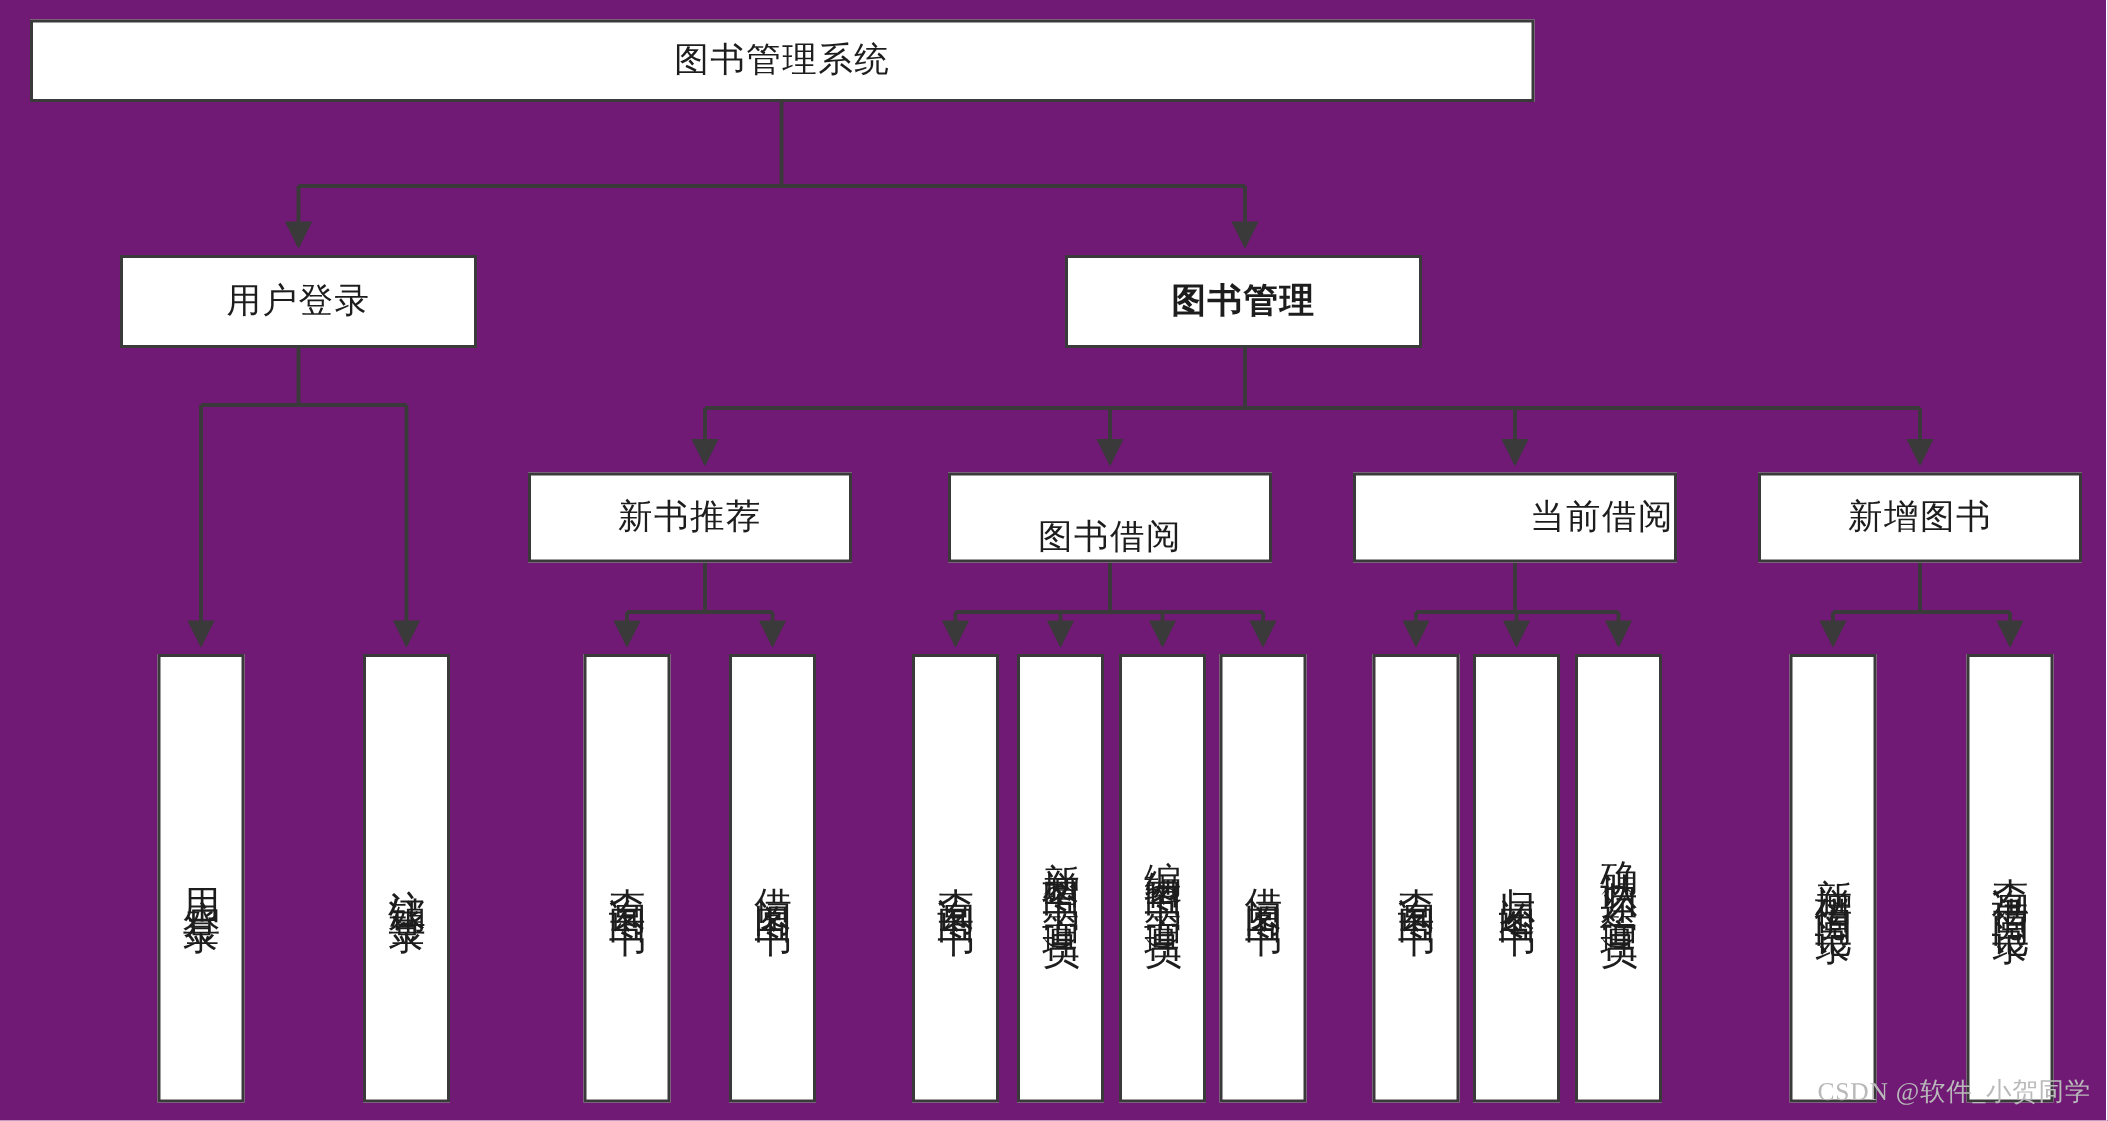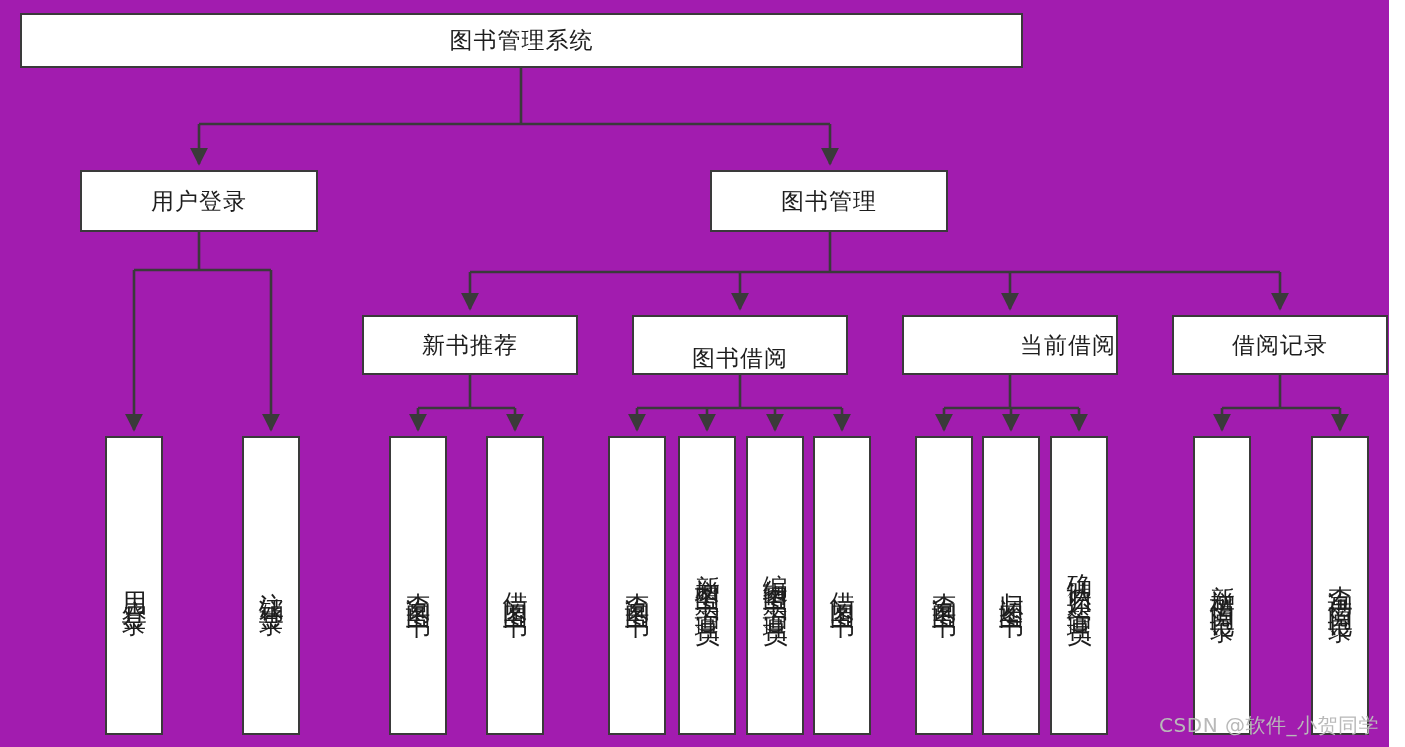--- a/index.html
+++ b/index.html
@@ -7,22 +7,23 @@
     padding: 0;
     background: #ffffff;
   }
   body {
     font-family: "DejaVu Sans", "Liberation Sans", sans-serif;
   }
   #stage {
     position: relative;
     width: 1389px;
     height: 747px;
-    background: #a21caf;
+    background: #701a75;
     overflow: hidden;
+    padding-left: 15px;
   }
   svg.wires {
     position: absolute;
     left: 0;
     top: 0;
     width: 1405px;
     height: 747px;
   }
   .node {
     position: absolute;
@@ -52,25 +53,26 @@
     text-orientation: upright;
     font-size: 25px;
     letter-spacing: 7px;
     line-height: 1.1;
     white-space: nowrap;
   }
   #watermark {
     position: absolute;
     right: 10px;
     bottom: 8px;
-    font-size: 20px;
+    font-size: 17px;
     color: #b9b9b9;
     letter-spacing: 0.5px;
     white-space: nowrap;
     pointer-events: none;
+    font-family: Liberation Serif, serif;
   }
 </style>
 </head>
 <body>
 
 <div id="stage">
 
   <svg class="wires" viewBox="0 0 1405 747" xmlns="http://www.w3.org/2000/svg">
     <defs>
       <marker id="arrow" viewBox="0 0 10 10" refX="9" refY="5" markerWidth="7" markerHeight="7" orient="auto-start-reverse">
@@ -124,35 +126,35 @@
     </g>
   </svg>
 
   <div class="node horiz" style="left:20px; top:13px; width:1003px; height:55px;">
     <span class="label">图书管理系统</span>
   </div>
 
   <div class="node horiz" style="left:80px; top:170px; width:238px; height:62px;">
     <span class="label">用户登录</span>
   </div>
-  <div class="node horiz" style="left:710px; top:170px; width:238px; height:62px;">
+  <div class="node horiz" style="left:710px; top:170px; width:238px; height:62px;font-weight:bold;">
     <span class="label">图书管理</span>
   </div>
 
-  <div class="node horiz" style="left:362px; top:315px; width:216px; height:60px;">
+  <div class="node horiz" style="left:352px; top:315px; width:216px; height:60px;">
     <span class="label">新书推荐</span>
   </div>
   <div class="node horiz" style="left:632px; top:315px; width:216px; height:60px;align-items:flex-end;">
     <span class="label">图书借阅</span>
   </div>
   <div class="node horiz" style="left:902px; top:315px; width:216px; height:60px;justify-content:flex-end;">
     <span class="label">当前借阅</span>
   </div>
   <div class="node horiz" style="left:1172px; top:315px; width:216px; height:60px;">
-    <span class="label">借阅记录</span>
+    <span class="label">新增图书</span>
   </div>
 
   <div class="node vert" style="left:105px; top:436px; width:58px; height:299px;">
     <span class="label">用户登录</span>
   </div>
   <div class="node vert" style="left:242px; top:436px; width:58px; height:299px;">
     <span class="label">注销登录</span>
   </div>
 
   <div class="node vert" style="left:389px; top:436px; width:58px; height:299px;">

